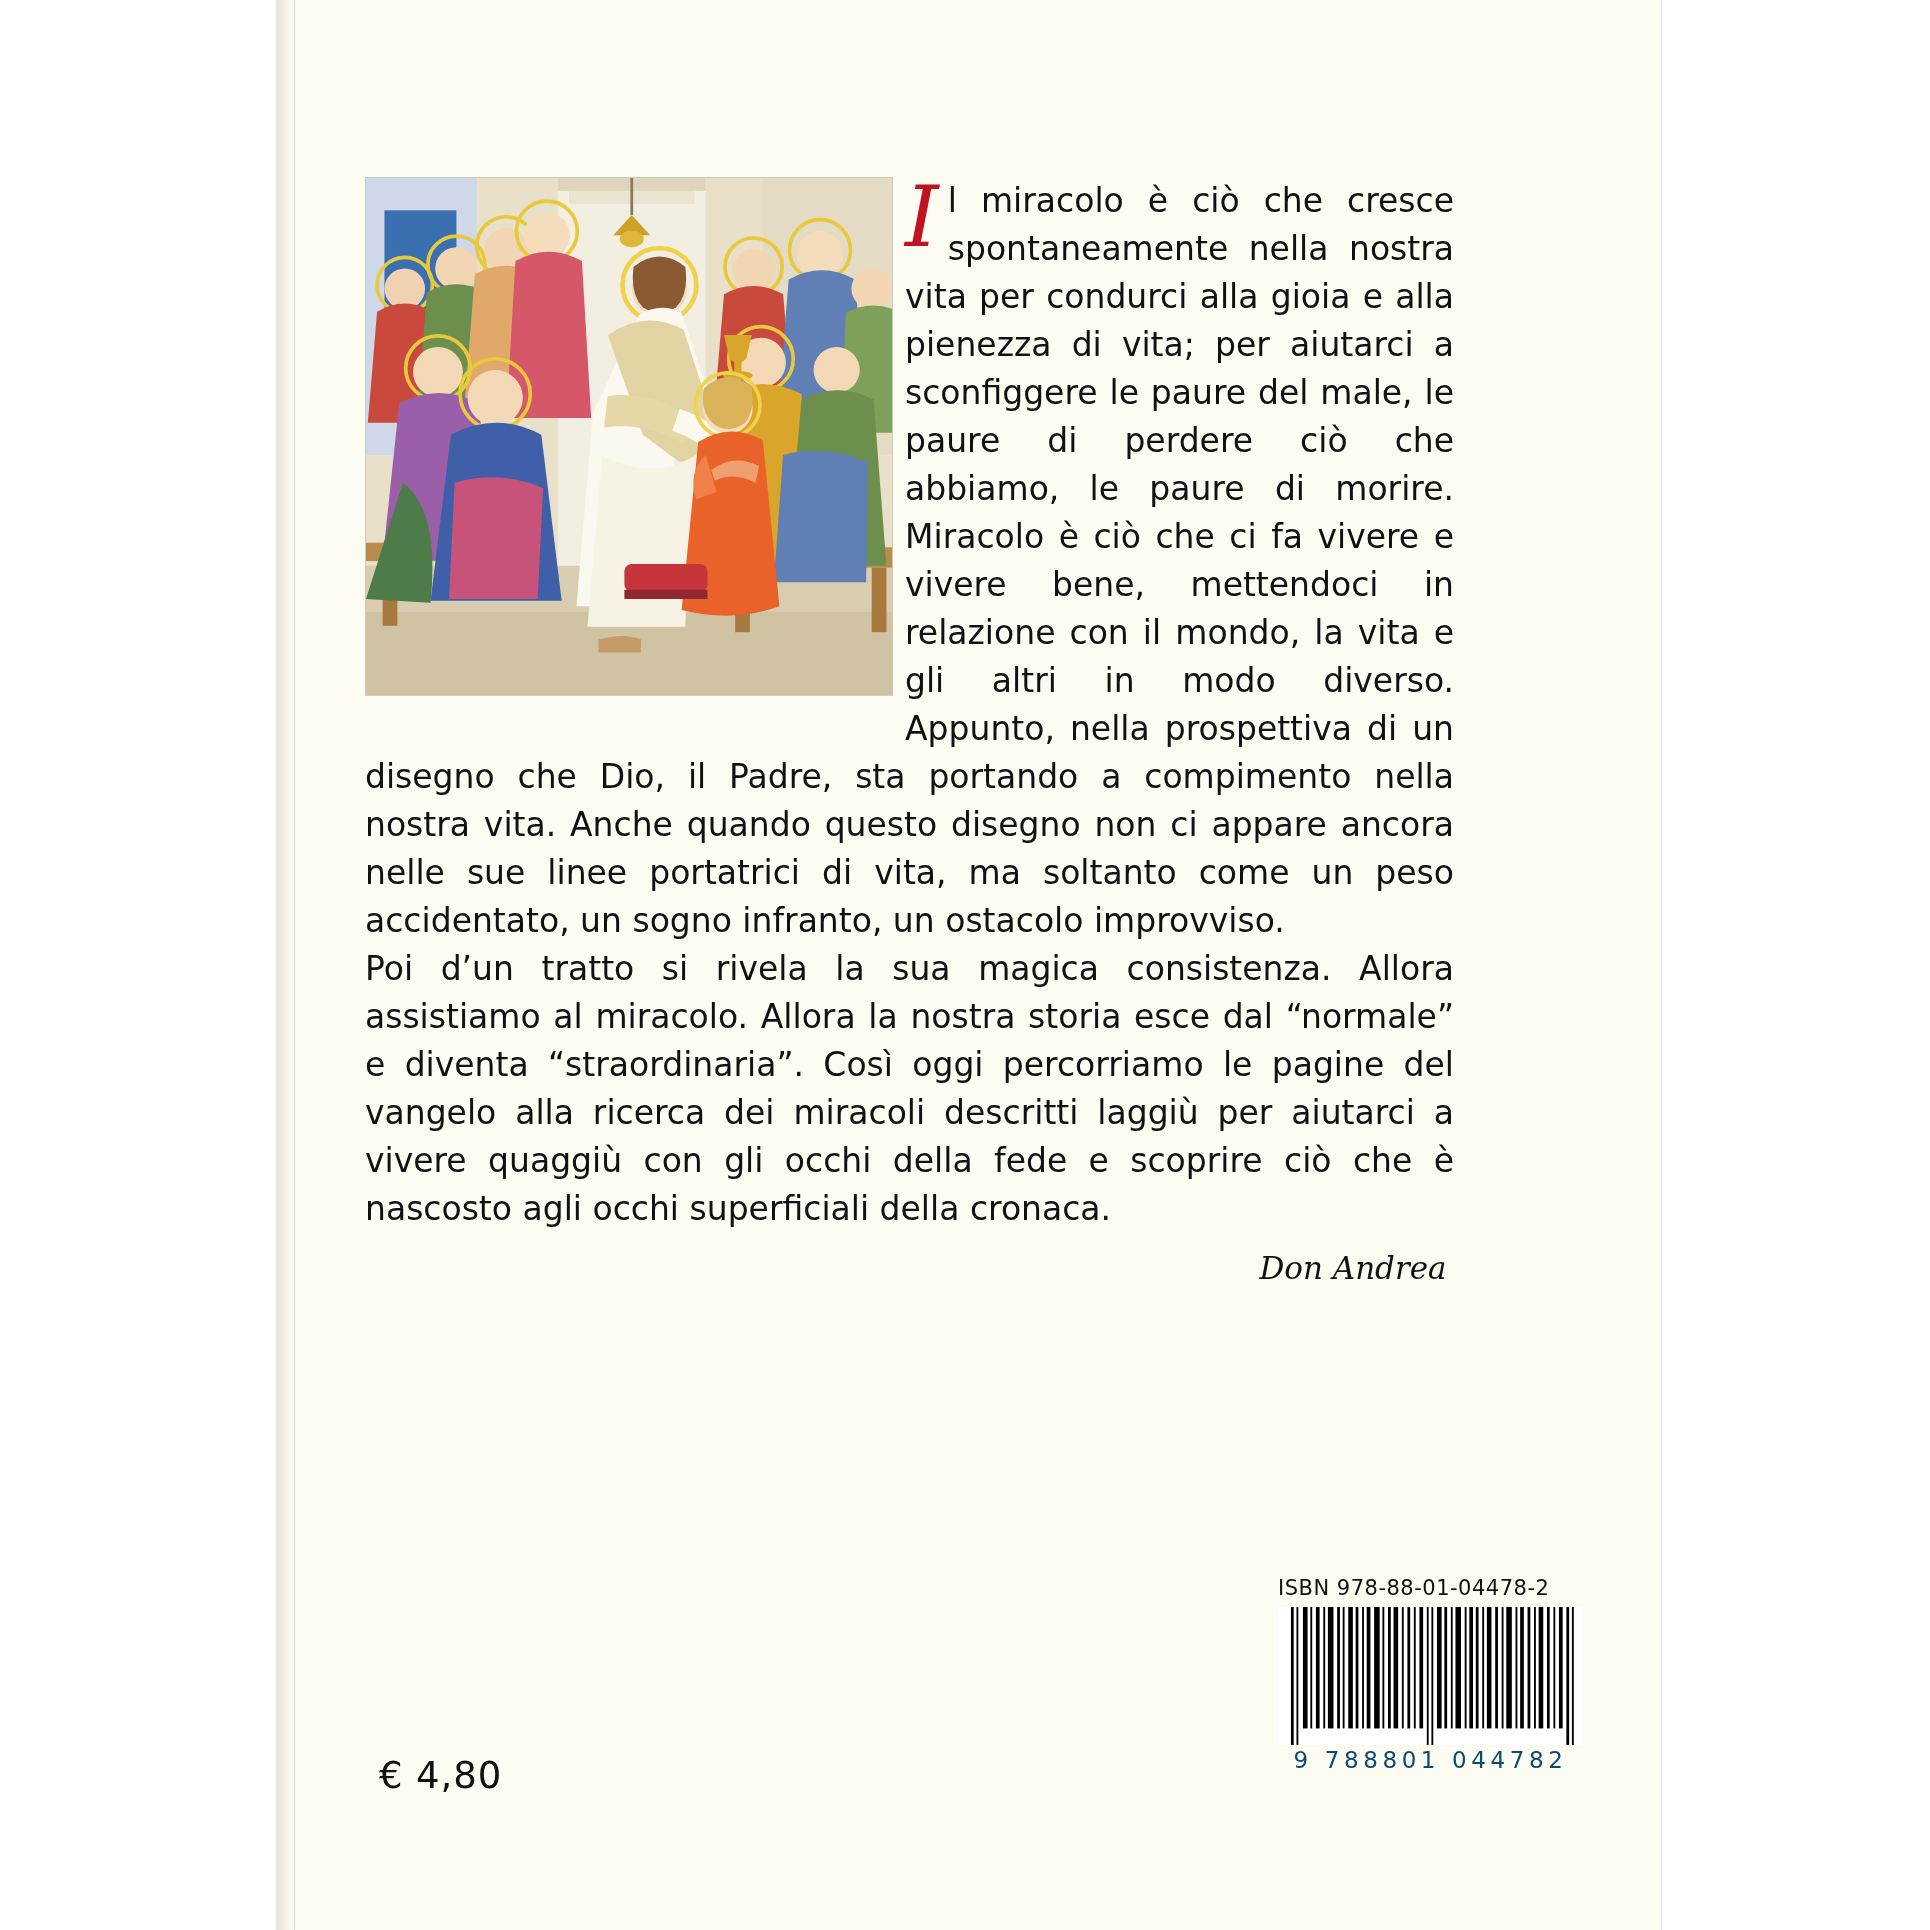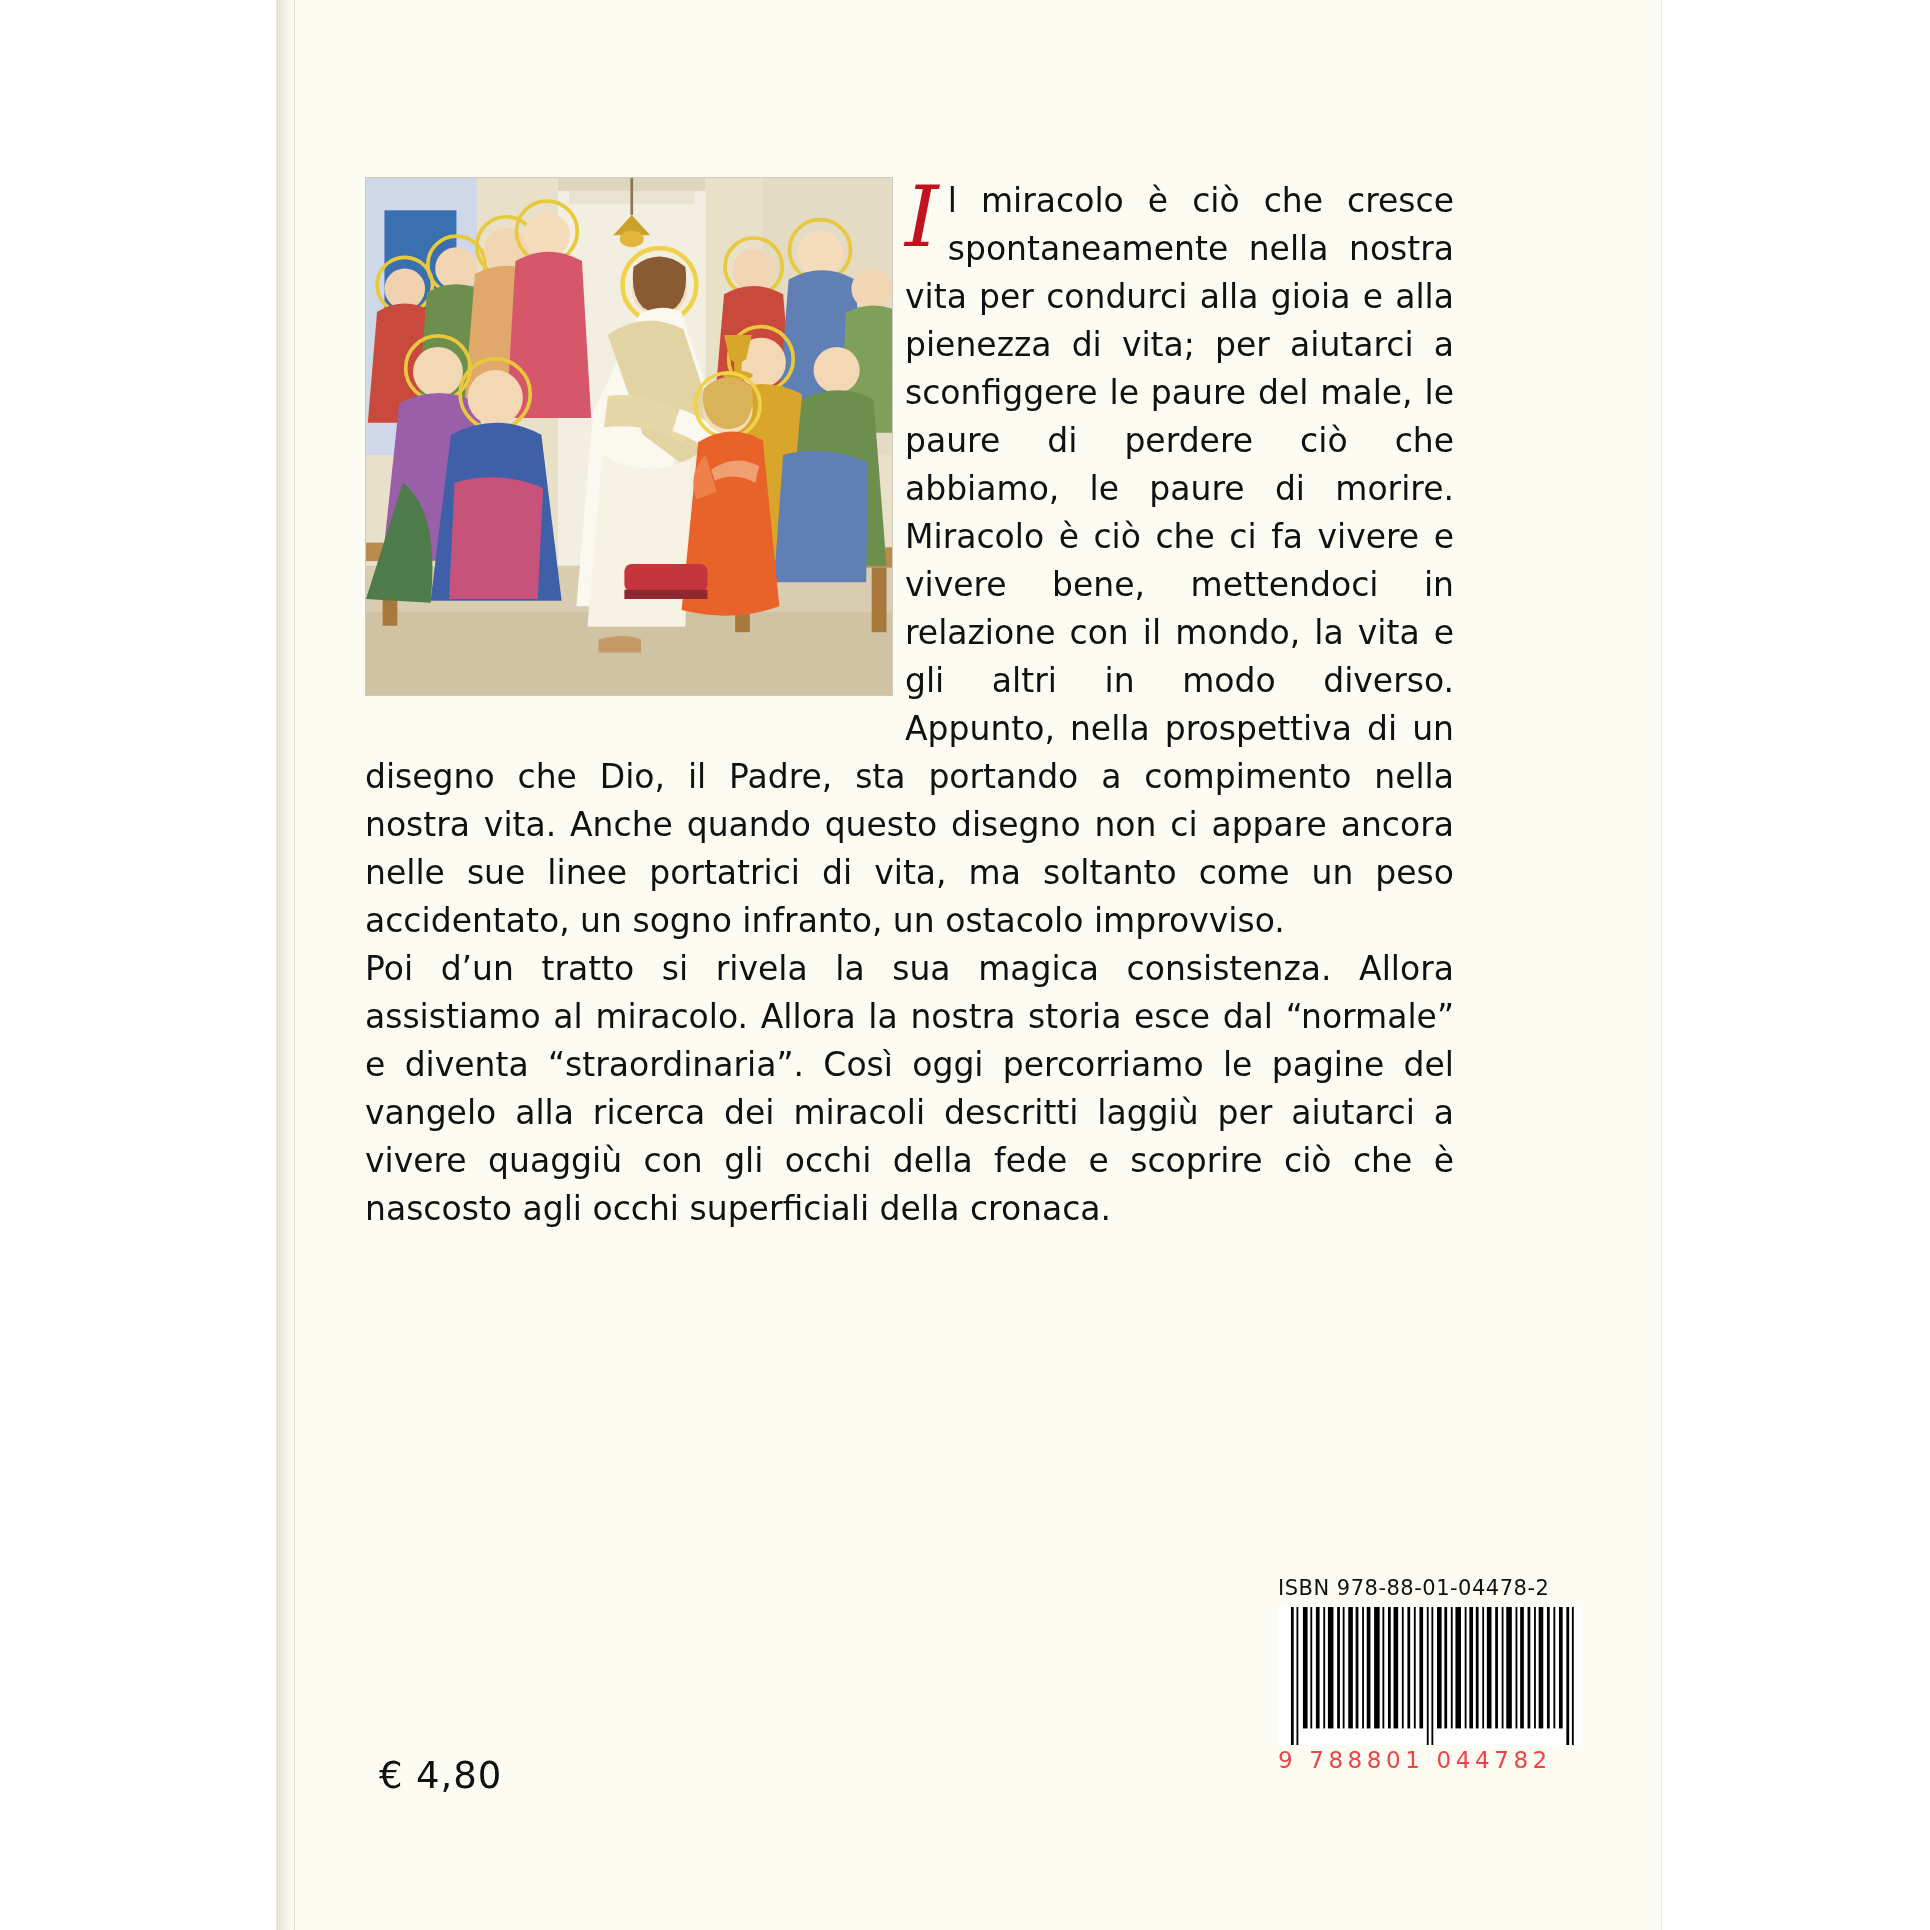--- a/index.html
+++ b/index.html
@@ -133,23 +133,24 @@
     white-space: nowrap;
   }
   .barcode-svg {
     display: block;
     width: 305px;
     height: 138px;
   }
   .barcode-digits {
     font-family: "DejaVu Sans", sans-serif;
     font-size: 23px;
-    color: #ef4444;
+    color: #0c4a6e;
     letter-spacing: 4.6px;
     margin-top: 1.8px;
+    text-align: center;
   }
 </style>
 </head>
 <body>
 
 <div class="page-wrap">
 
   <div class="cover">
 
     <div class="cover-edge"></div>
@@ -257,20 +258,21 @@
         <rect x="280" y="446" width="90" height="10" fill="#8f2830"></rect>
       </svg>
     </div>
 
     <div class="text-col">
       <p class="body-text para">
         <span class="float-img-spacer"></span>
         <span class="dropcap">I</span><span>l miracolo è ciò che cresce spontaneamente nella nostra vita per condurci alla gioia e alla pienezza di vita; per aiutarci a sconfiggere le paure del male, le paure di perdere ciò che abbiamo, le paure di morire. Miracolo è ciò che ci fa vivere e vivere bene, mettendoci in relazione con il mondo, la vita e gli altri in modo diverso. Appunto, nella prospettiva di un disegno che Dio, il Padre, sta portando a compimento nella nostra vita. Anche quando questo disegno non ci appare ancora nelle sue linee portatrici di vita, ma soltanto come un peso accidentato, un sogno infranto, un ostacolo improvviso.</span>
       </p>
       <p class="body-text para para-indent">Poi d’un tratto si rivela la sua magica consistenza. Allora assistiamo al miracolo. Allora la nostra storia esce dal “normale” e diventa “straordinaria”. Così oggi percorriamo le pagine del vangelo alla ricerca dei miracoli descritti laggiù per aiutarci a vivere quaggiù con gli occhi della fede e scoprire ciò che è nascosto agli occhi superficiali della cronaca.</p>
+      <div class="signature">Don Andrea</div>
     </div>
 
     <div class="price">€ 4,80</div>
 
     <div class="barcode-block">
       <div class="isbn-text">ISBN 978-88-01-04478-2</div>
       <svg class="barcode-svg" viewBox="0 0 330 150" preserveAspectRatio="none">
         <rect x="0" y="0" width="330" height="150" fill="#ffffff"></rect>
         <g fill="#000000">
           <rect x="14" y="0" width="3" height="150"></rect>

